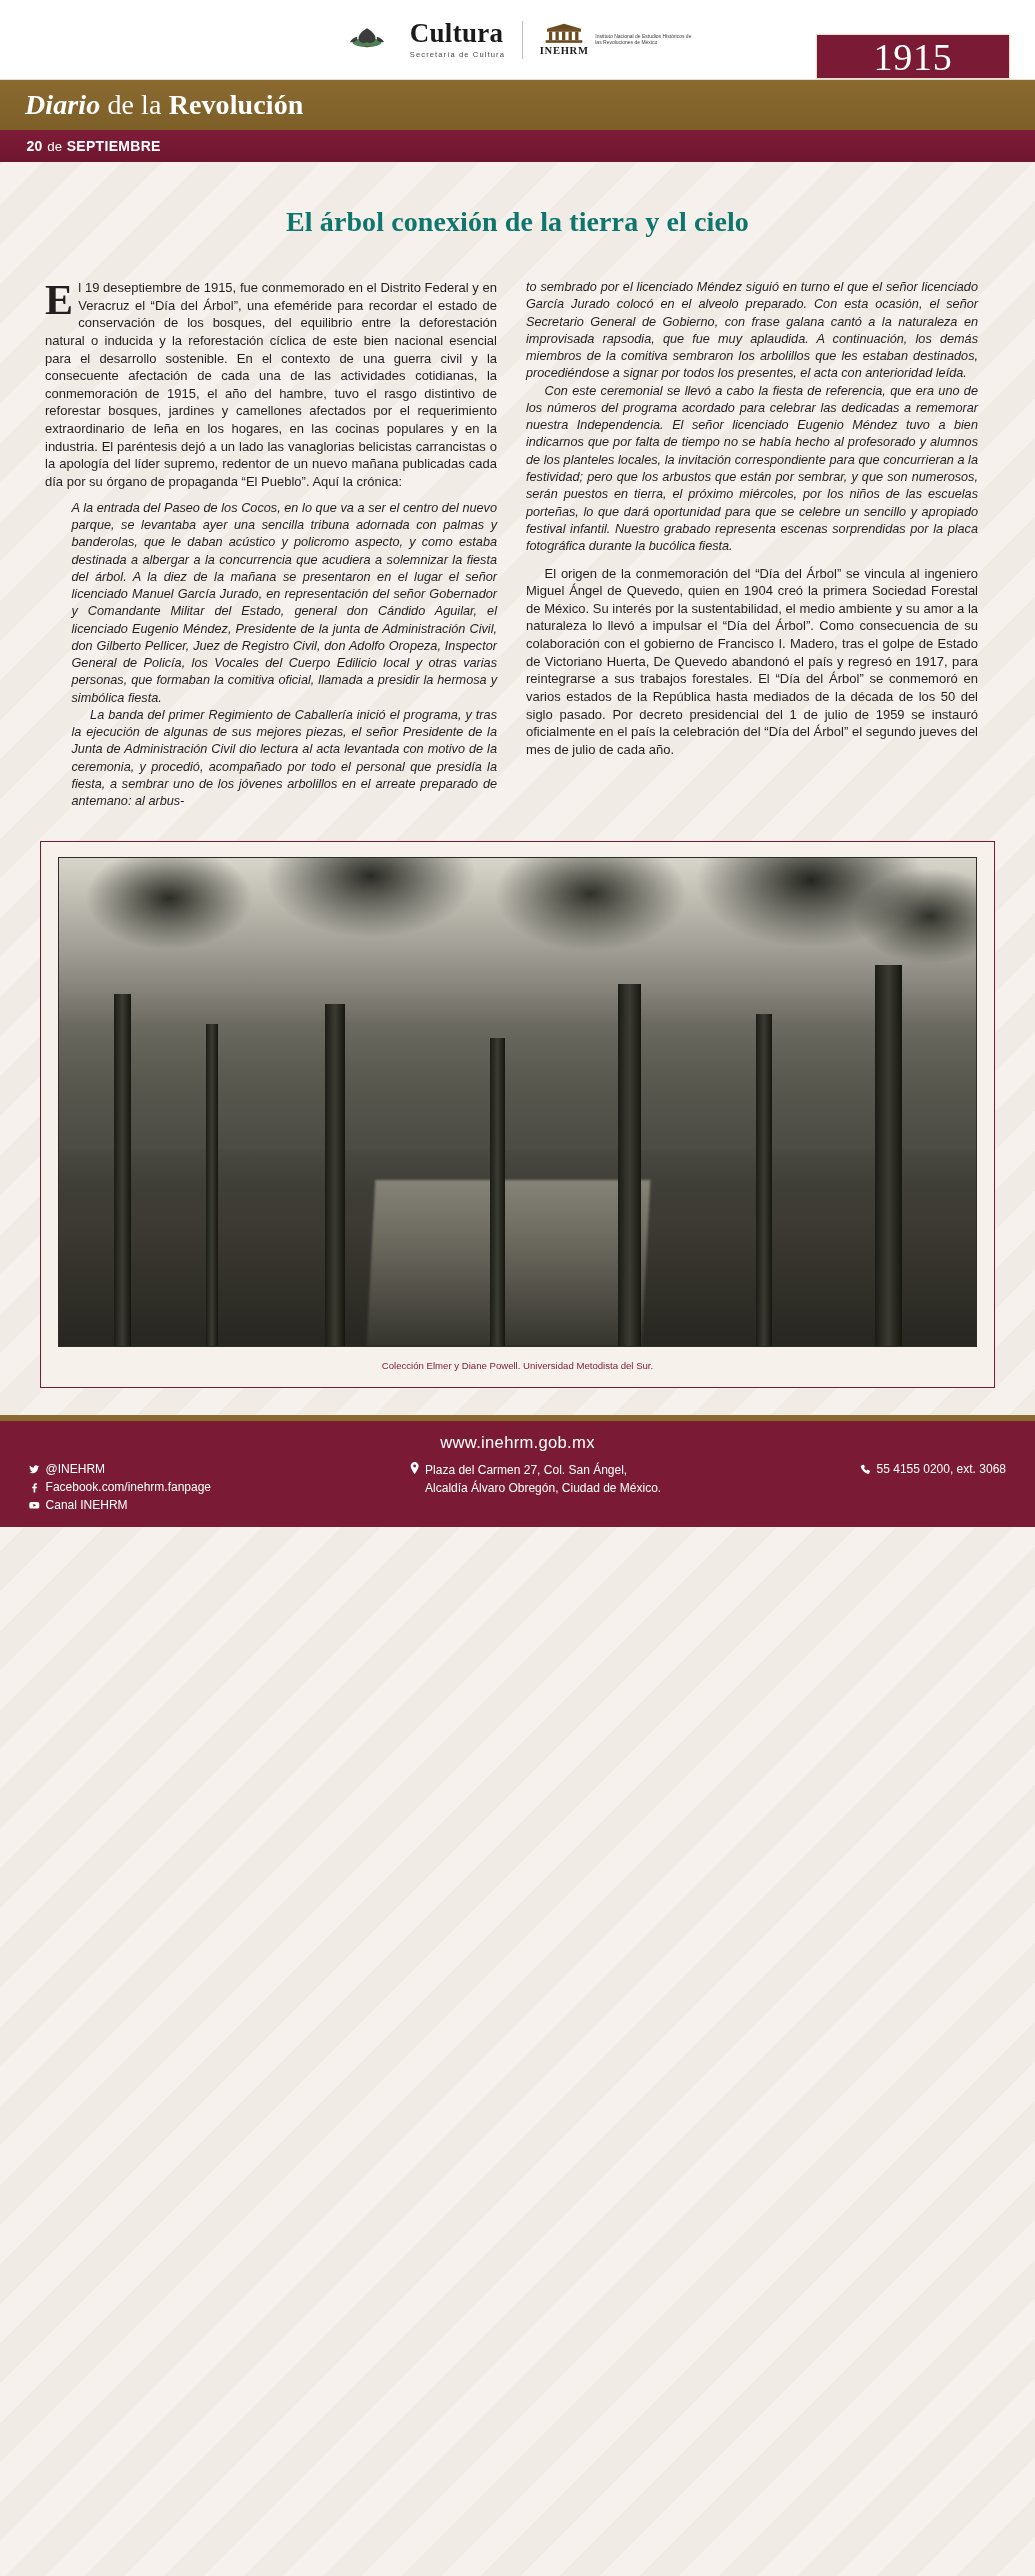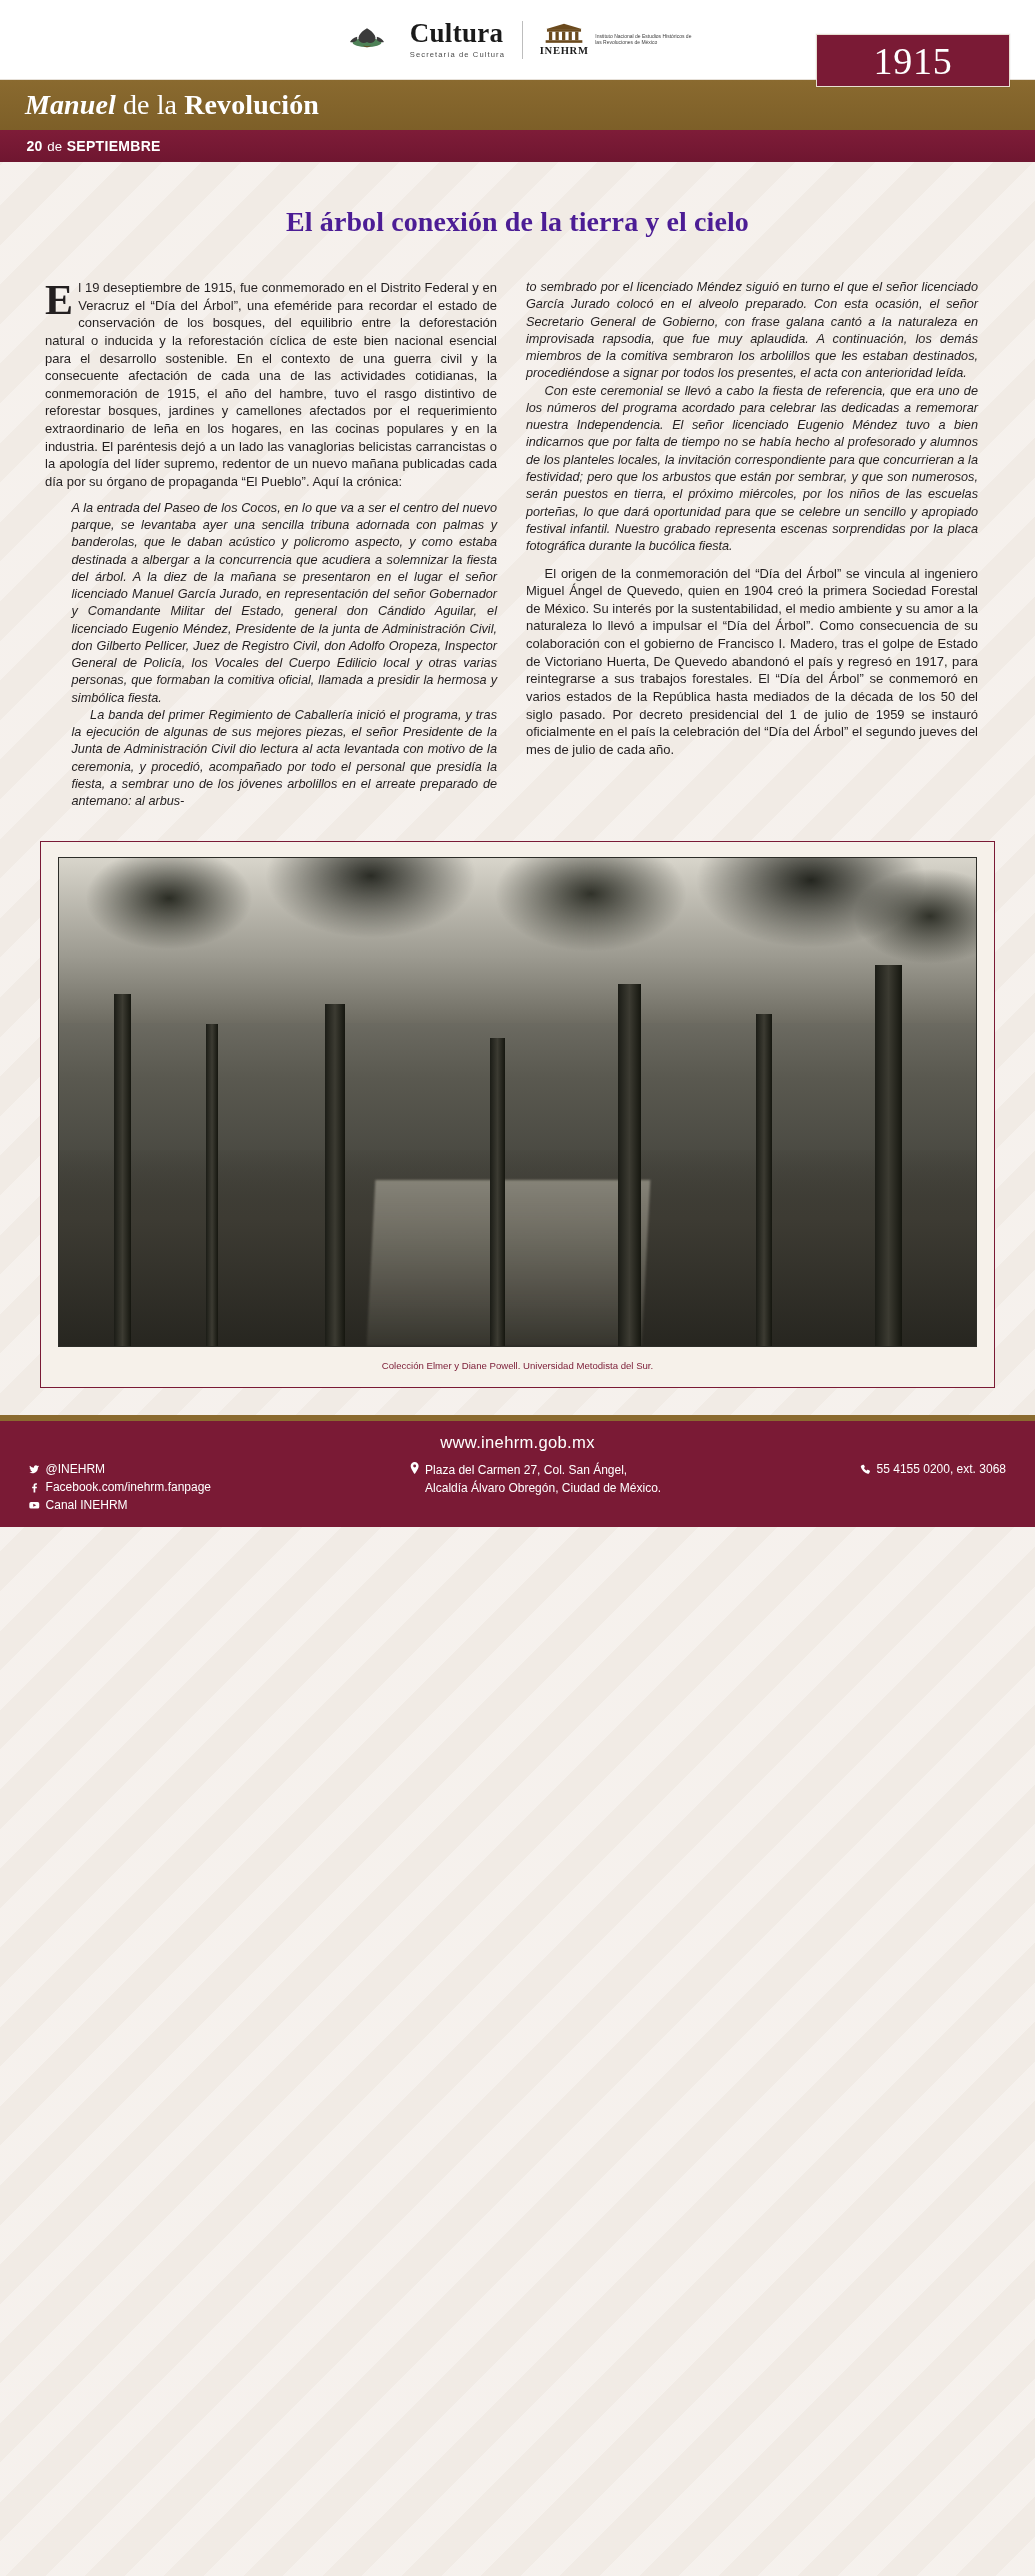--- a/index.html
+++ b/index.html
@@ -109,21 +109,21 @@
   }
   .dateband .d1 { font-size: 14px; font-weight: bold; letter-spacing: 0.3px; }
   .dateband .d2 { font-size: 13.3px; font-weight: normal; margin: 0 4.6px; }
   .dateband .d3 { font-size: 14px; font-weight: bold; letter-spacing: 0.3px; }
 
   .yearbox {
     position: absolute;
     right: 25px;
     top: 34px;
     width: 194px;
-    height: 53px;
+    height: 45px;
     background: #7a1a35;
     border: 1.3px solid #e8dfd2;
     display: flex;
     align-items: center;
     justify-content: center;
     z-index: 5;
     box-shadow: 0 0 0 0.7px rgba(0,0,0,.04);
   }
   .yearbox span {
     font-family: "Liberation Serif", serif;
@@ -133,21 +133,21 @@
   }
 
   
   .headline-wrap {
     padding: 25px 40px 8px 40px;
   }
   .headline {
     font-family: "Liberation Serif", serif;
     font-size: 28px;
     font-weight: bold;
-    color: #4c1d95;
+    color: #0f766e;
     text-align: center;
     letter-spacing: 0.1px;
   }
 
   
   .article {
     padding: 14.6px 45px 0 45px;
     display: flex;
     gap: 29px;
     align-items: flex-start;
@@ -311,21 +311,21 @@
             </svg>
           </div>
           <div class="inehrm-word">INEHRM</div>
         </div>
         <div class="inehrm-legend">Instituto Nacional de Estudios Históricos de las Revoluciones de México</div>
       </div>
     </div>
 
     <div class="masthead">
       <div class="masthead-title">
-        <span class="ital">Manuel</span>
+        <span class="ital">Diario</span>
         <span class="lite">de la</span>
         <span class="bold">Revolución</span>
       </div>
     </div>
 
     <div class="dateband">
       <span class="d1">20</span>
       <span class="d2">de</span>
       <span class="d3">SEPTIEMBRE</span>
     </div>

